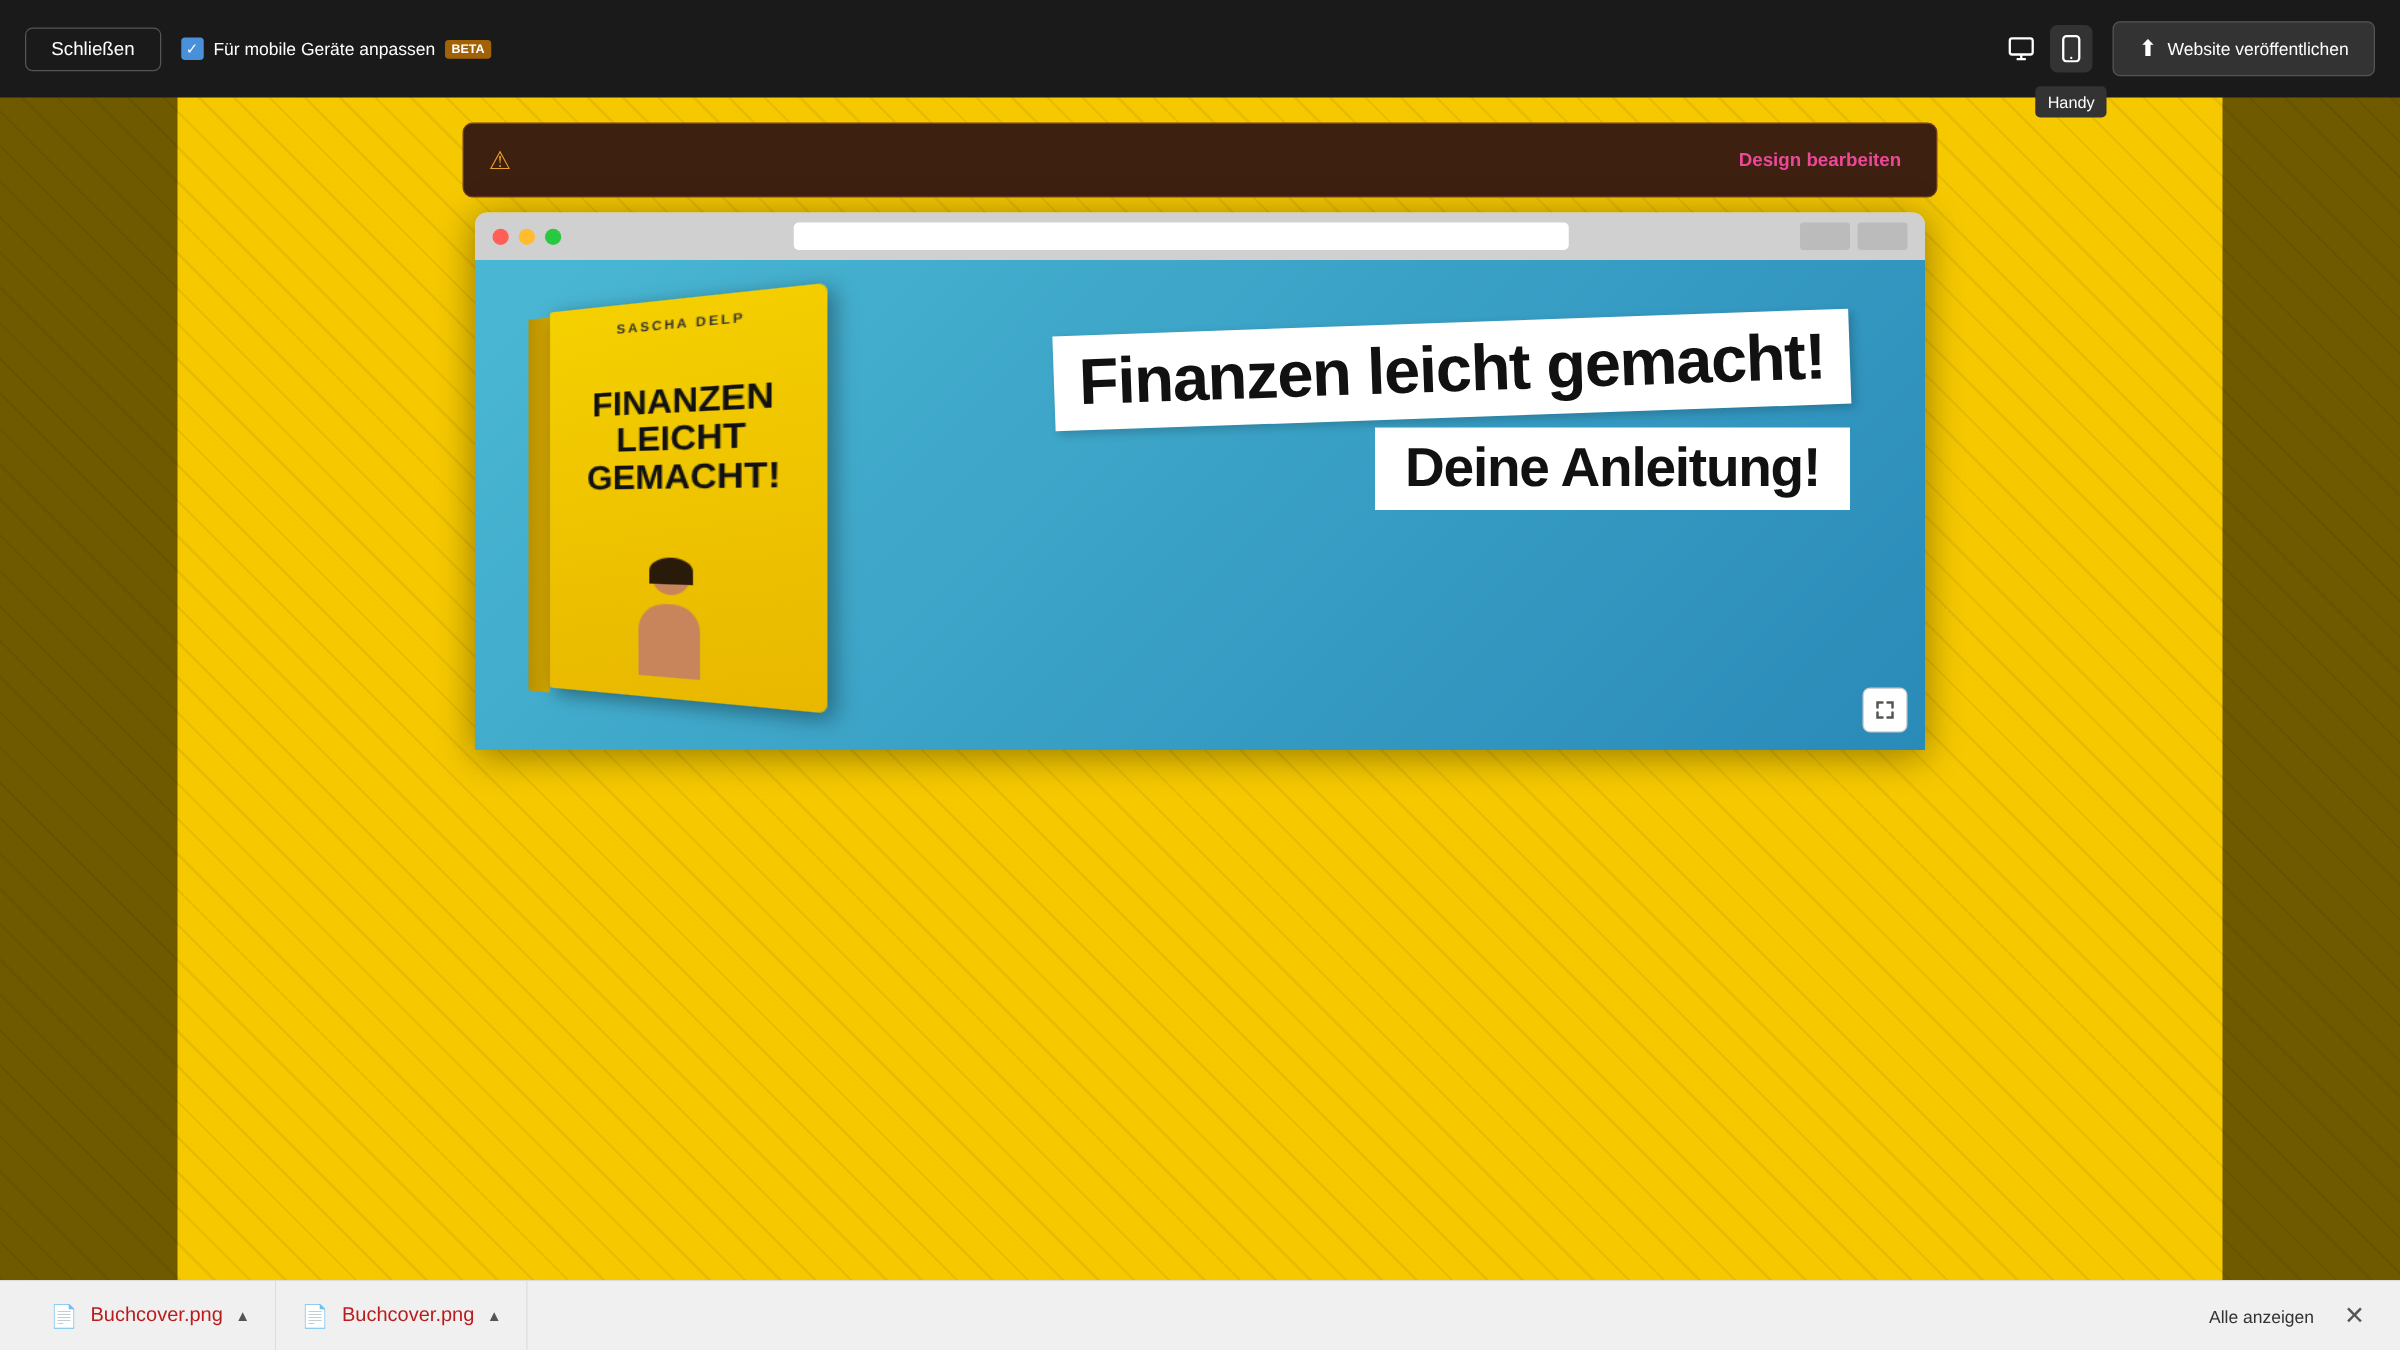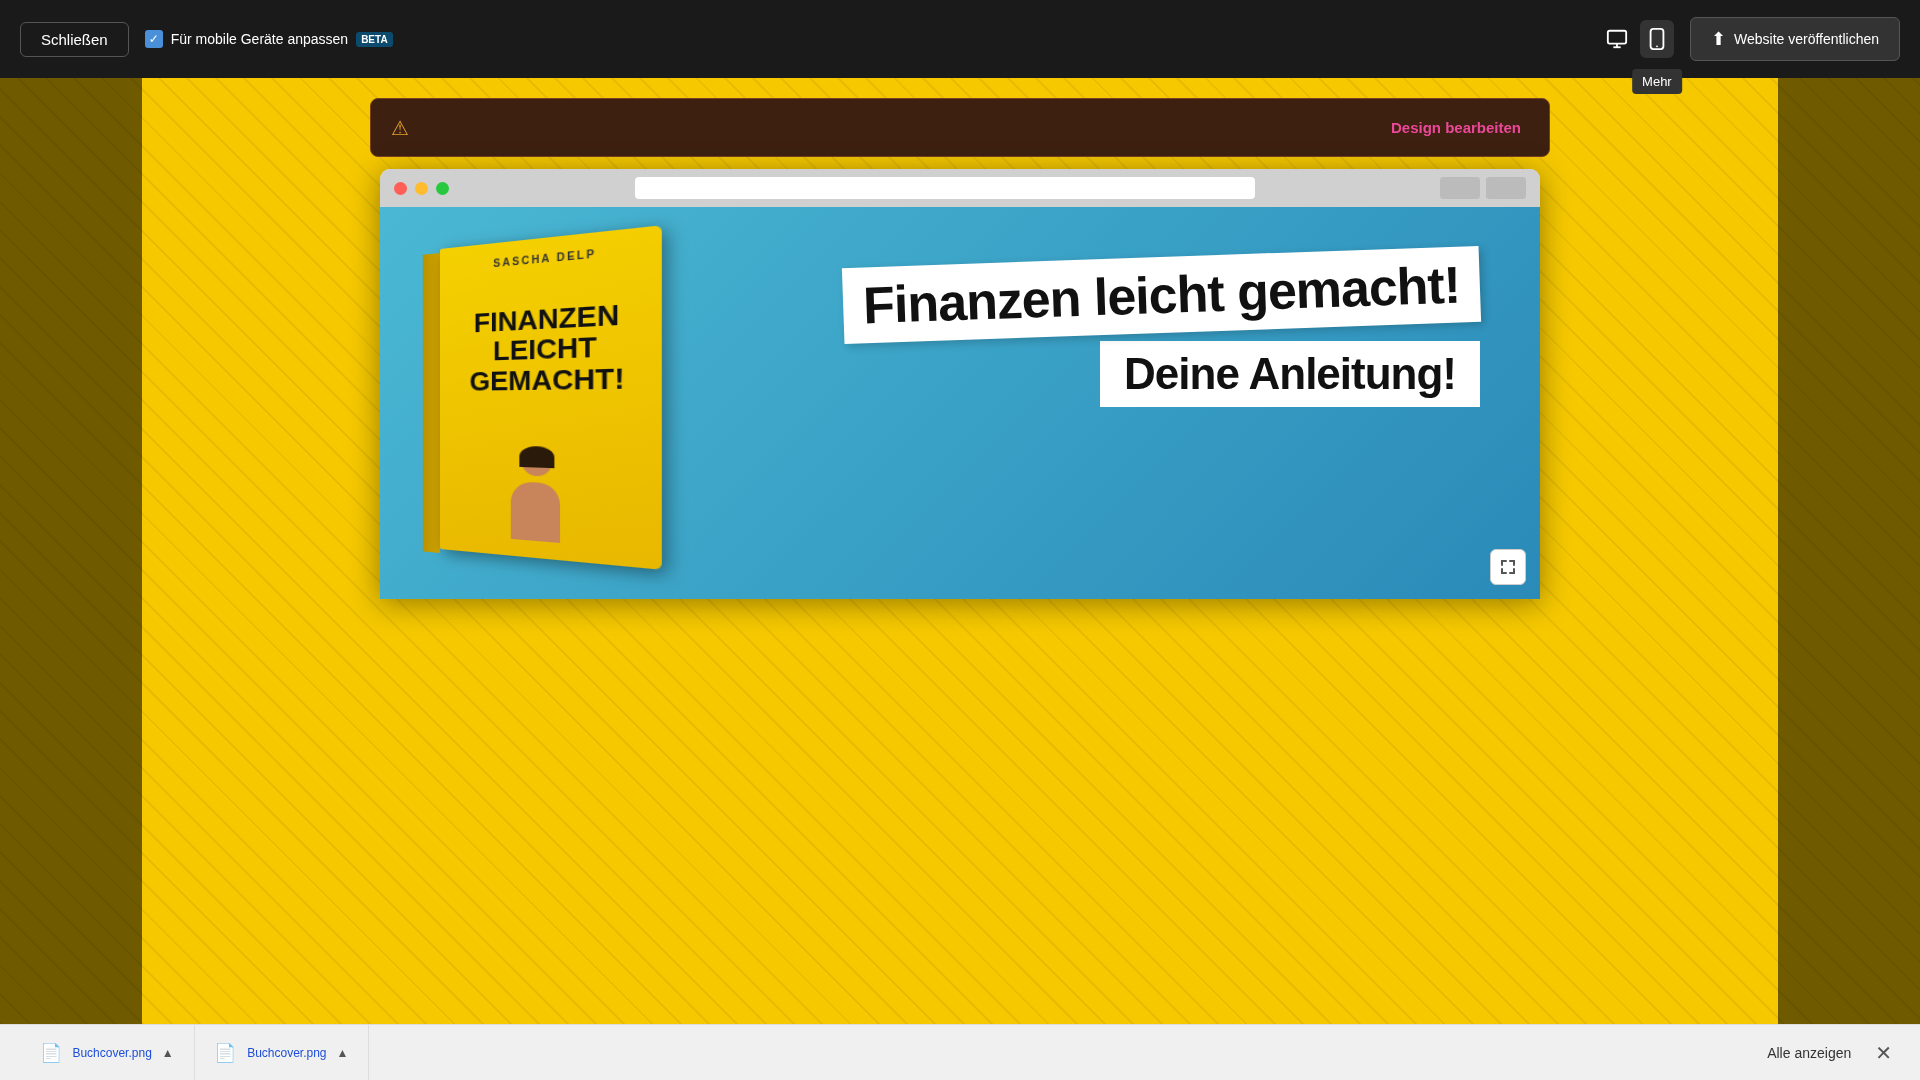--- a/index.html
+++ b/index.html
@@ -69,21 +69,21 @@
       height: 18px;
       background: #4a90d9;
       border-radius: 3px;
       display: flex;
       align-items: center;
       justify-content: center;
       color: white;
       font-size: 12px;
     }
     .beta-badge {
-      background: #0c4a6e;
+      background: #a16207;
       color: white;
       font-size: 10px;
       padding: 2px 5px;
       border-radius: 3px;
       font-weight: 700;
     }
 
     .toolbar-spacer { flex: 1; }
 
     .nav-dropdown {
@@ -453,22 +453,22 @@
       padding: 0 20px;
       height: 100%;
       border-right: 1px solid #ddd;
       background: #f0f0f0;
     }
     .download-item-icon {
       color: #555;
       font-size: 18px;
     }
     .download-item-name {
-      font-size: 12px;
-      color: #1d4ed8;
+      font-size: 16px;
+      color: #b91c1c;
       font-weight: 500;
     }
     .download-item-arrow {
       font-size: 12px;
       color: #555;
       cursor: pointer;
     }
 
     .downloads-spacer { flex: 1; }
 
@@ -535,21 +535,21 @@
         <line x1="12" y1="17" x2="12" y2="21" stroke="white" stroke-width="2"></line>
       </svg>
     </button>
     <div class="tooltip-container">
       <button class="device-btn active">
         <svg width="18" height="22" viewBox="0 0 18 24" fill="none">
           <rect x="2" y="1" width="14" height="22" rx="3" stroke="white" stroke-width="2"></rect>
           <circle cx="9" cy="20" r="1" fill="white"></circle>
         </svg>
       </button>
-      <div class="tooltip">Mehr</div>
+      <div class="tooltip">Handy</div>
     </div>
   </div>
 
   <button class="btn-publish">
     <span class="pub-icon">⬆</span>
     <span>Website veröffentlichen</span>
   </button>
 </div>
 
 <div class="side-overlay-left"></div>

